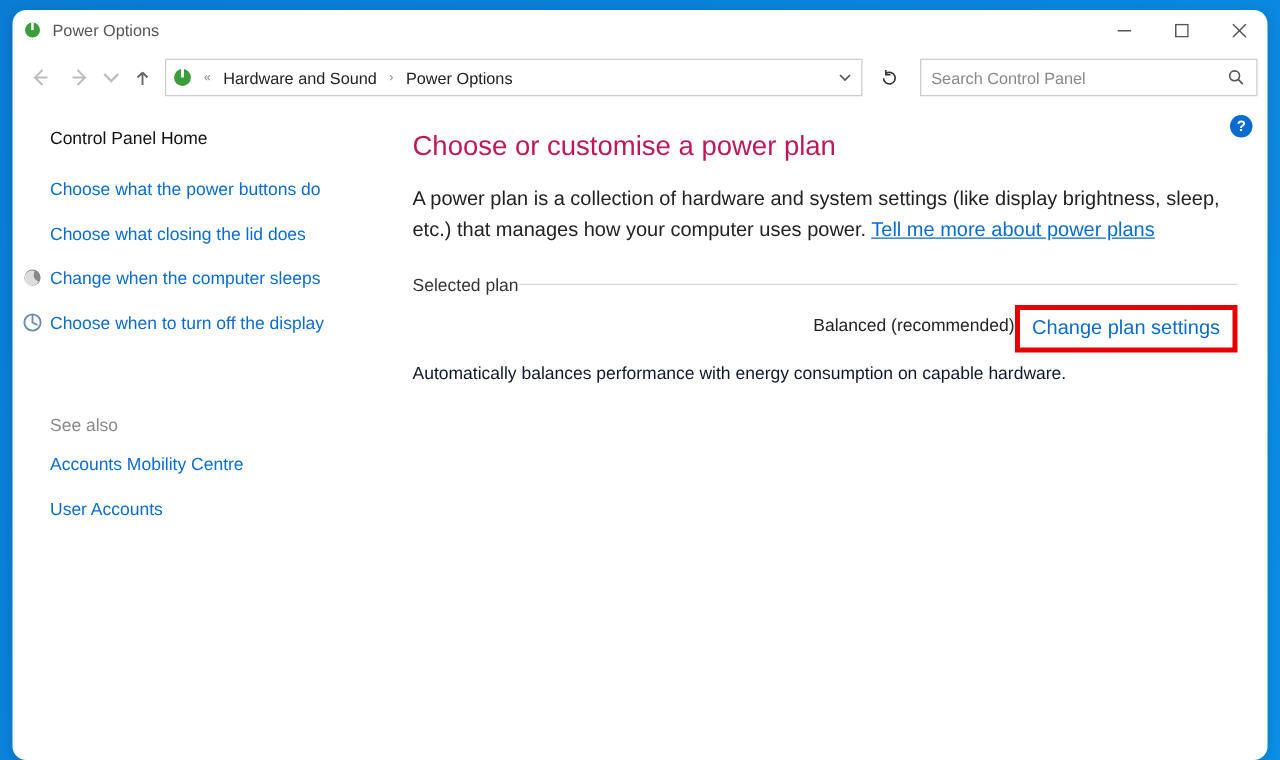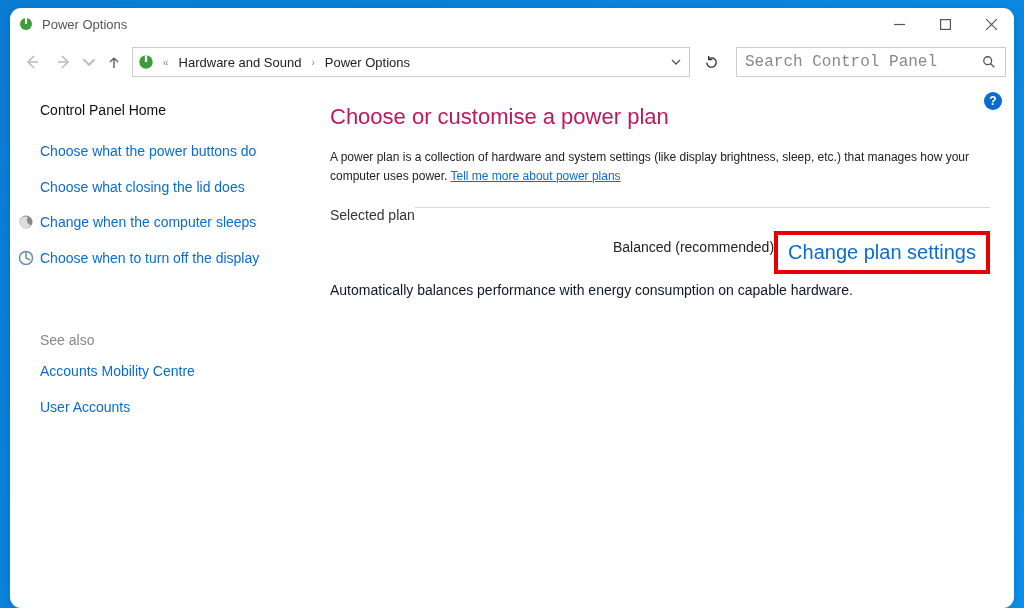--- a/index.html
+++ b/index.html
@@ -69,22 +69,22 @@
       border: 1px solid #ccc;
       display: flex;
       align-items: center;
       padding: 0 8px;
       margin-left: 6px;
     }
     .search-box input {
       flex: 1;
       border: none;
       outline: none;
-      font-size: 16px;
-      font-family: Liberation Mono, monospace;
+      font-size: 13px;
+      font-family: Liberation Sans, sans-serif;
     }
     .search-box input::placeholder { color: #888; }
     .search-box .search-icon { color: #555; width:16px; display:flex; justify-content:center;}
     .content {
       flex: 1;
       display: flex;
       position: relative;
       overflow: hidden;
     }
     .help-icon {
@@ -121,35 +121,35 @@
       top: 1px;
       width: 16px; height: 16px;
       display:flex; align-items:center; justify-content:center;
     }
     .sidebar .seealso-hdr { color: #888; margin-top: 48px; margin-bottom: 14px; }
     .main {
       flex: 1;
       padding: 20px 24px 20px 30px;
     }
     .main h1 { color: #be185d; font-weight: 400; font-size: 22px; margin-bottom: 18px; }
-    .main .desc { color: #222; font-size: 12px; line-height: 1.55; margin-bottom: 22px; }
+    .main .desc { color: #222; font-size: 16px; line-height: 1.55; margin-bottom: 22px; }
     .main .desc a { color: #0a6cce; text-decoration: underline; cursor: default; }
     .section-hdr {
-      display:flex; align-items:flex-start; gap:0;
+      display:flex; align-items:center; gap:0;
       margin: 0 0 16px 0;
     }
     .section-hdr .lbl { color:#333; font-size:14px; }
     .section-hdr .rule { flex:1; height:1px; background:#d7d7d7; }
     .plan-row {
       display:flex; align-items:flex-start; justify-content:flex-end;
       margin-bottom: 6px;
     }
     .plan-row .plan-name { color:#222; font-size:14px; }
     .plan-row .change {
-      color:#0a6cce; font-size:20px; cursor:default;
+      color:#0a6cce; font-size:16px; cursor:default;
       border: 4px solid #e60000;
       padding: 6px 10px;
       margin-top:-8px;
     }
     .plan-desc { color:#0f172a; font-size:14px; line-height:1.5; }
   </style>
 </head>
 <body>
 
 <div class="window">

